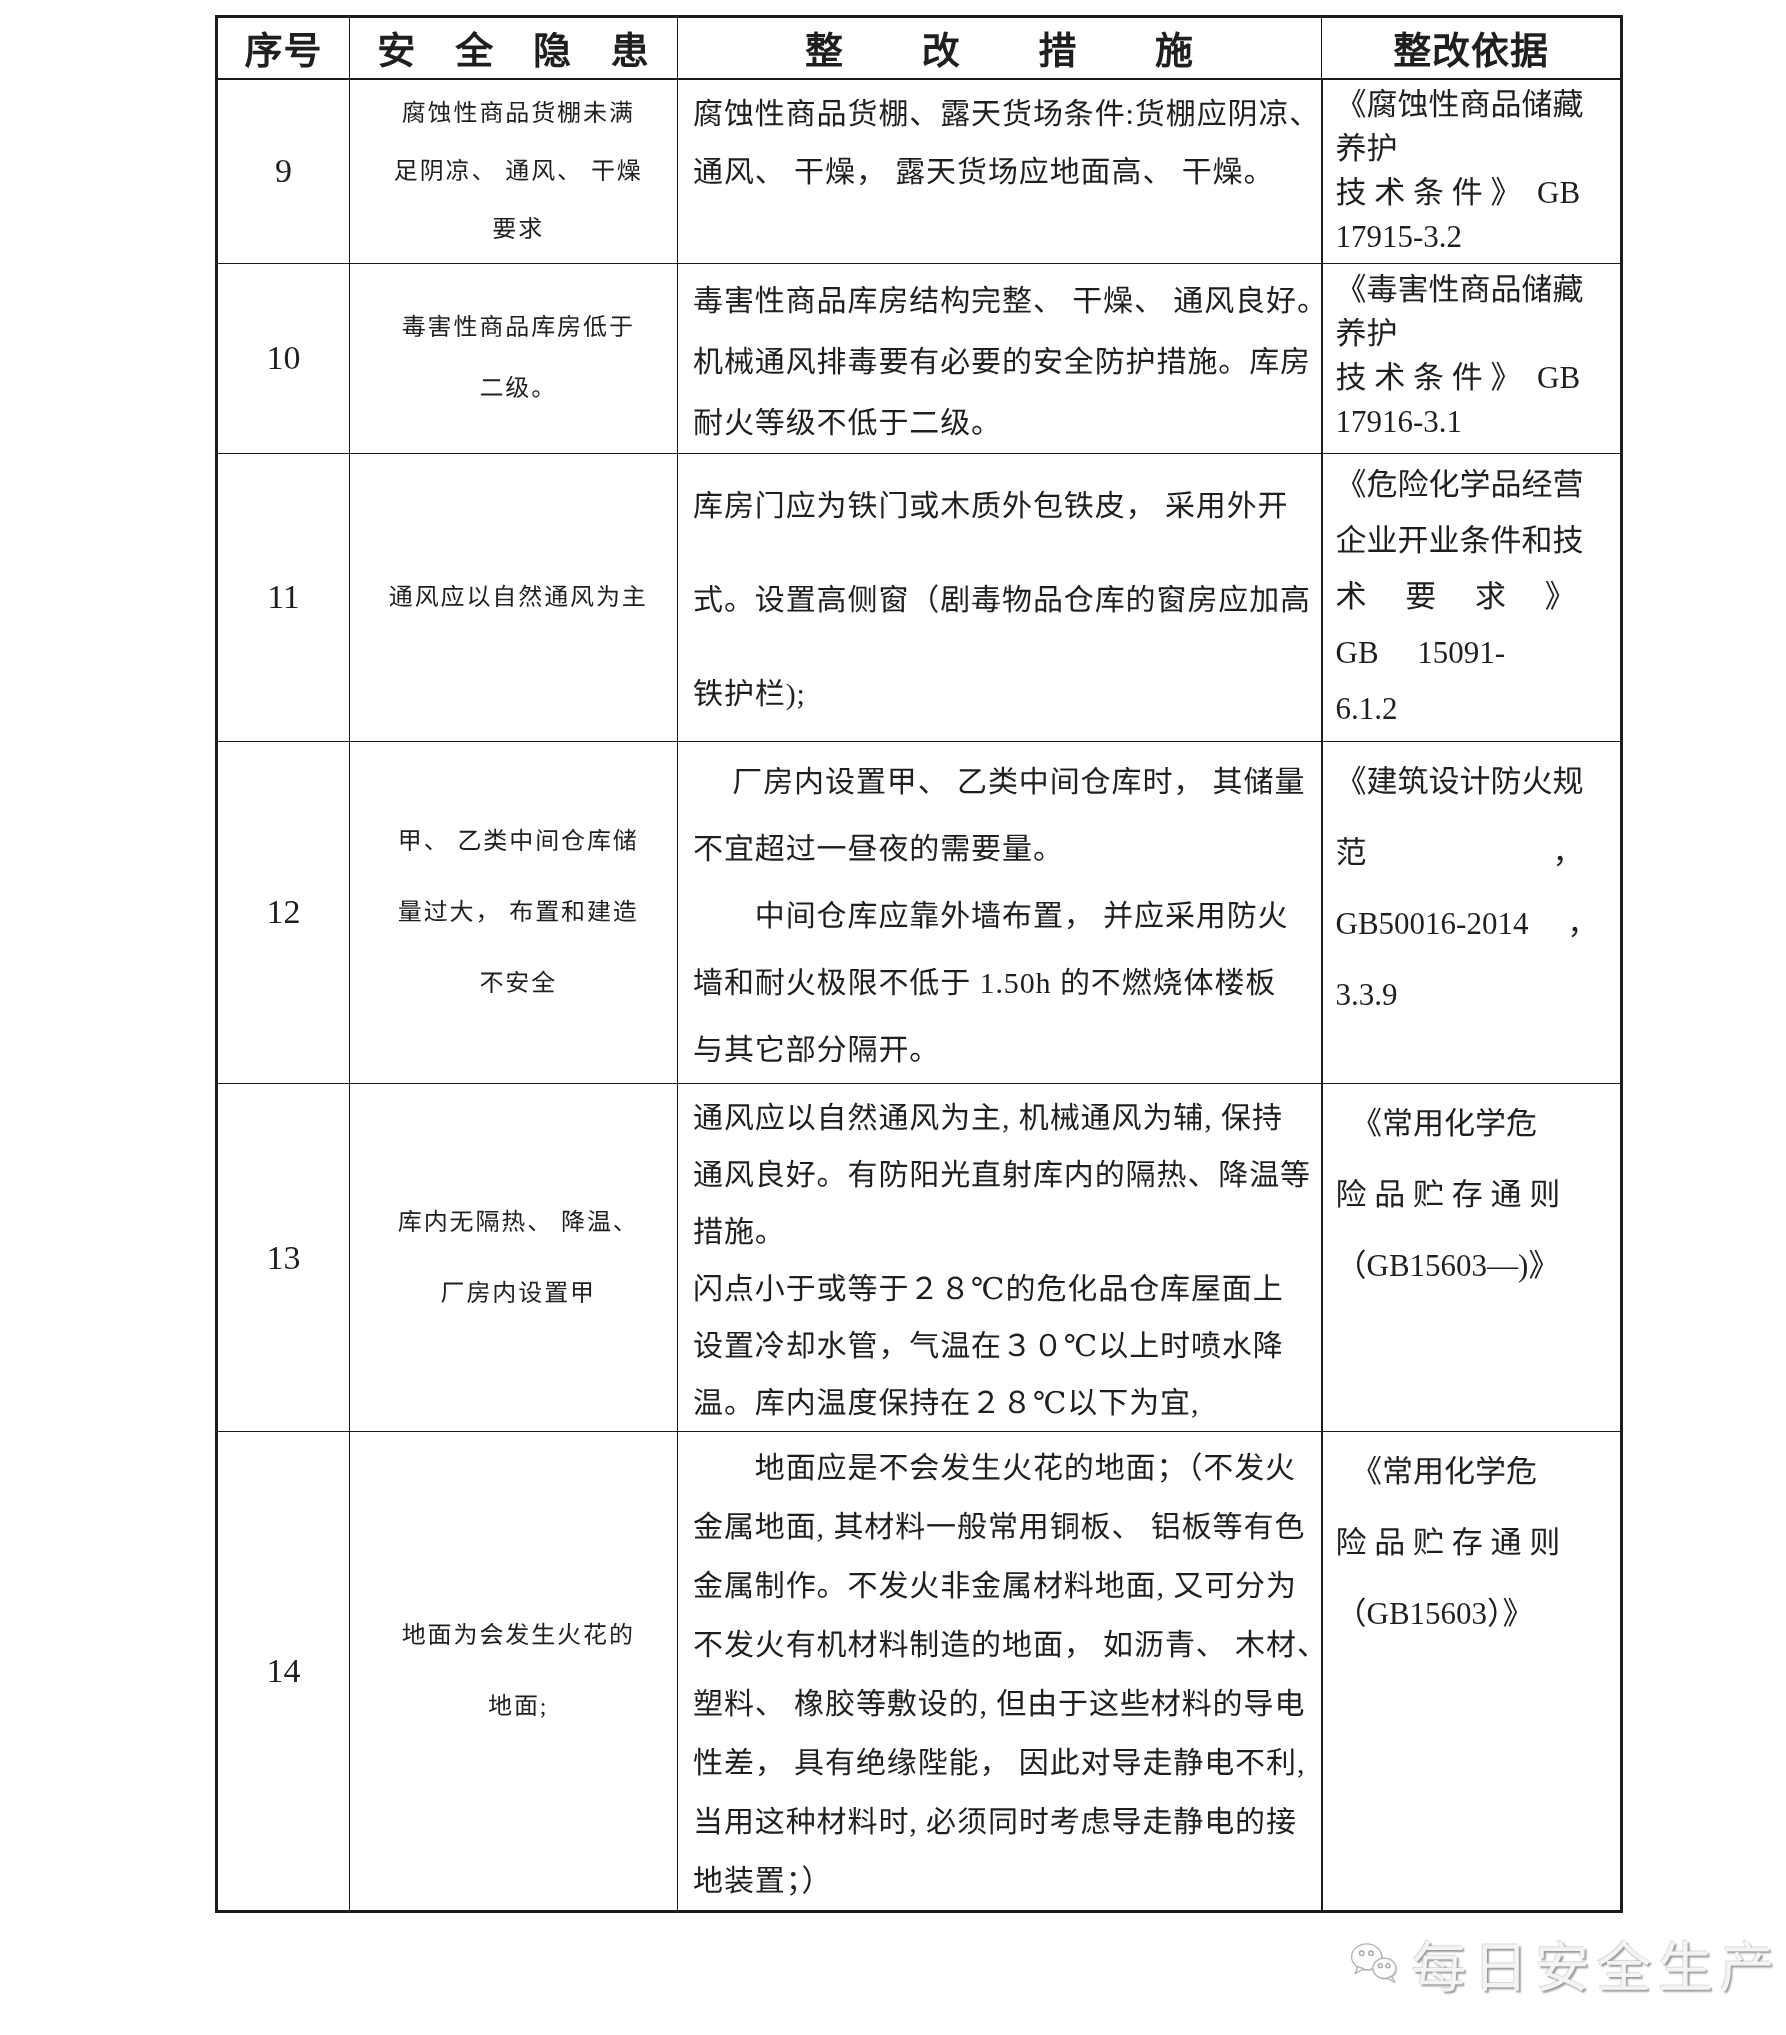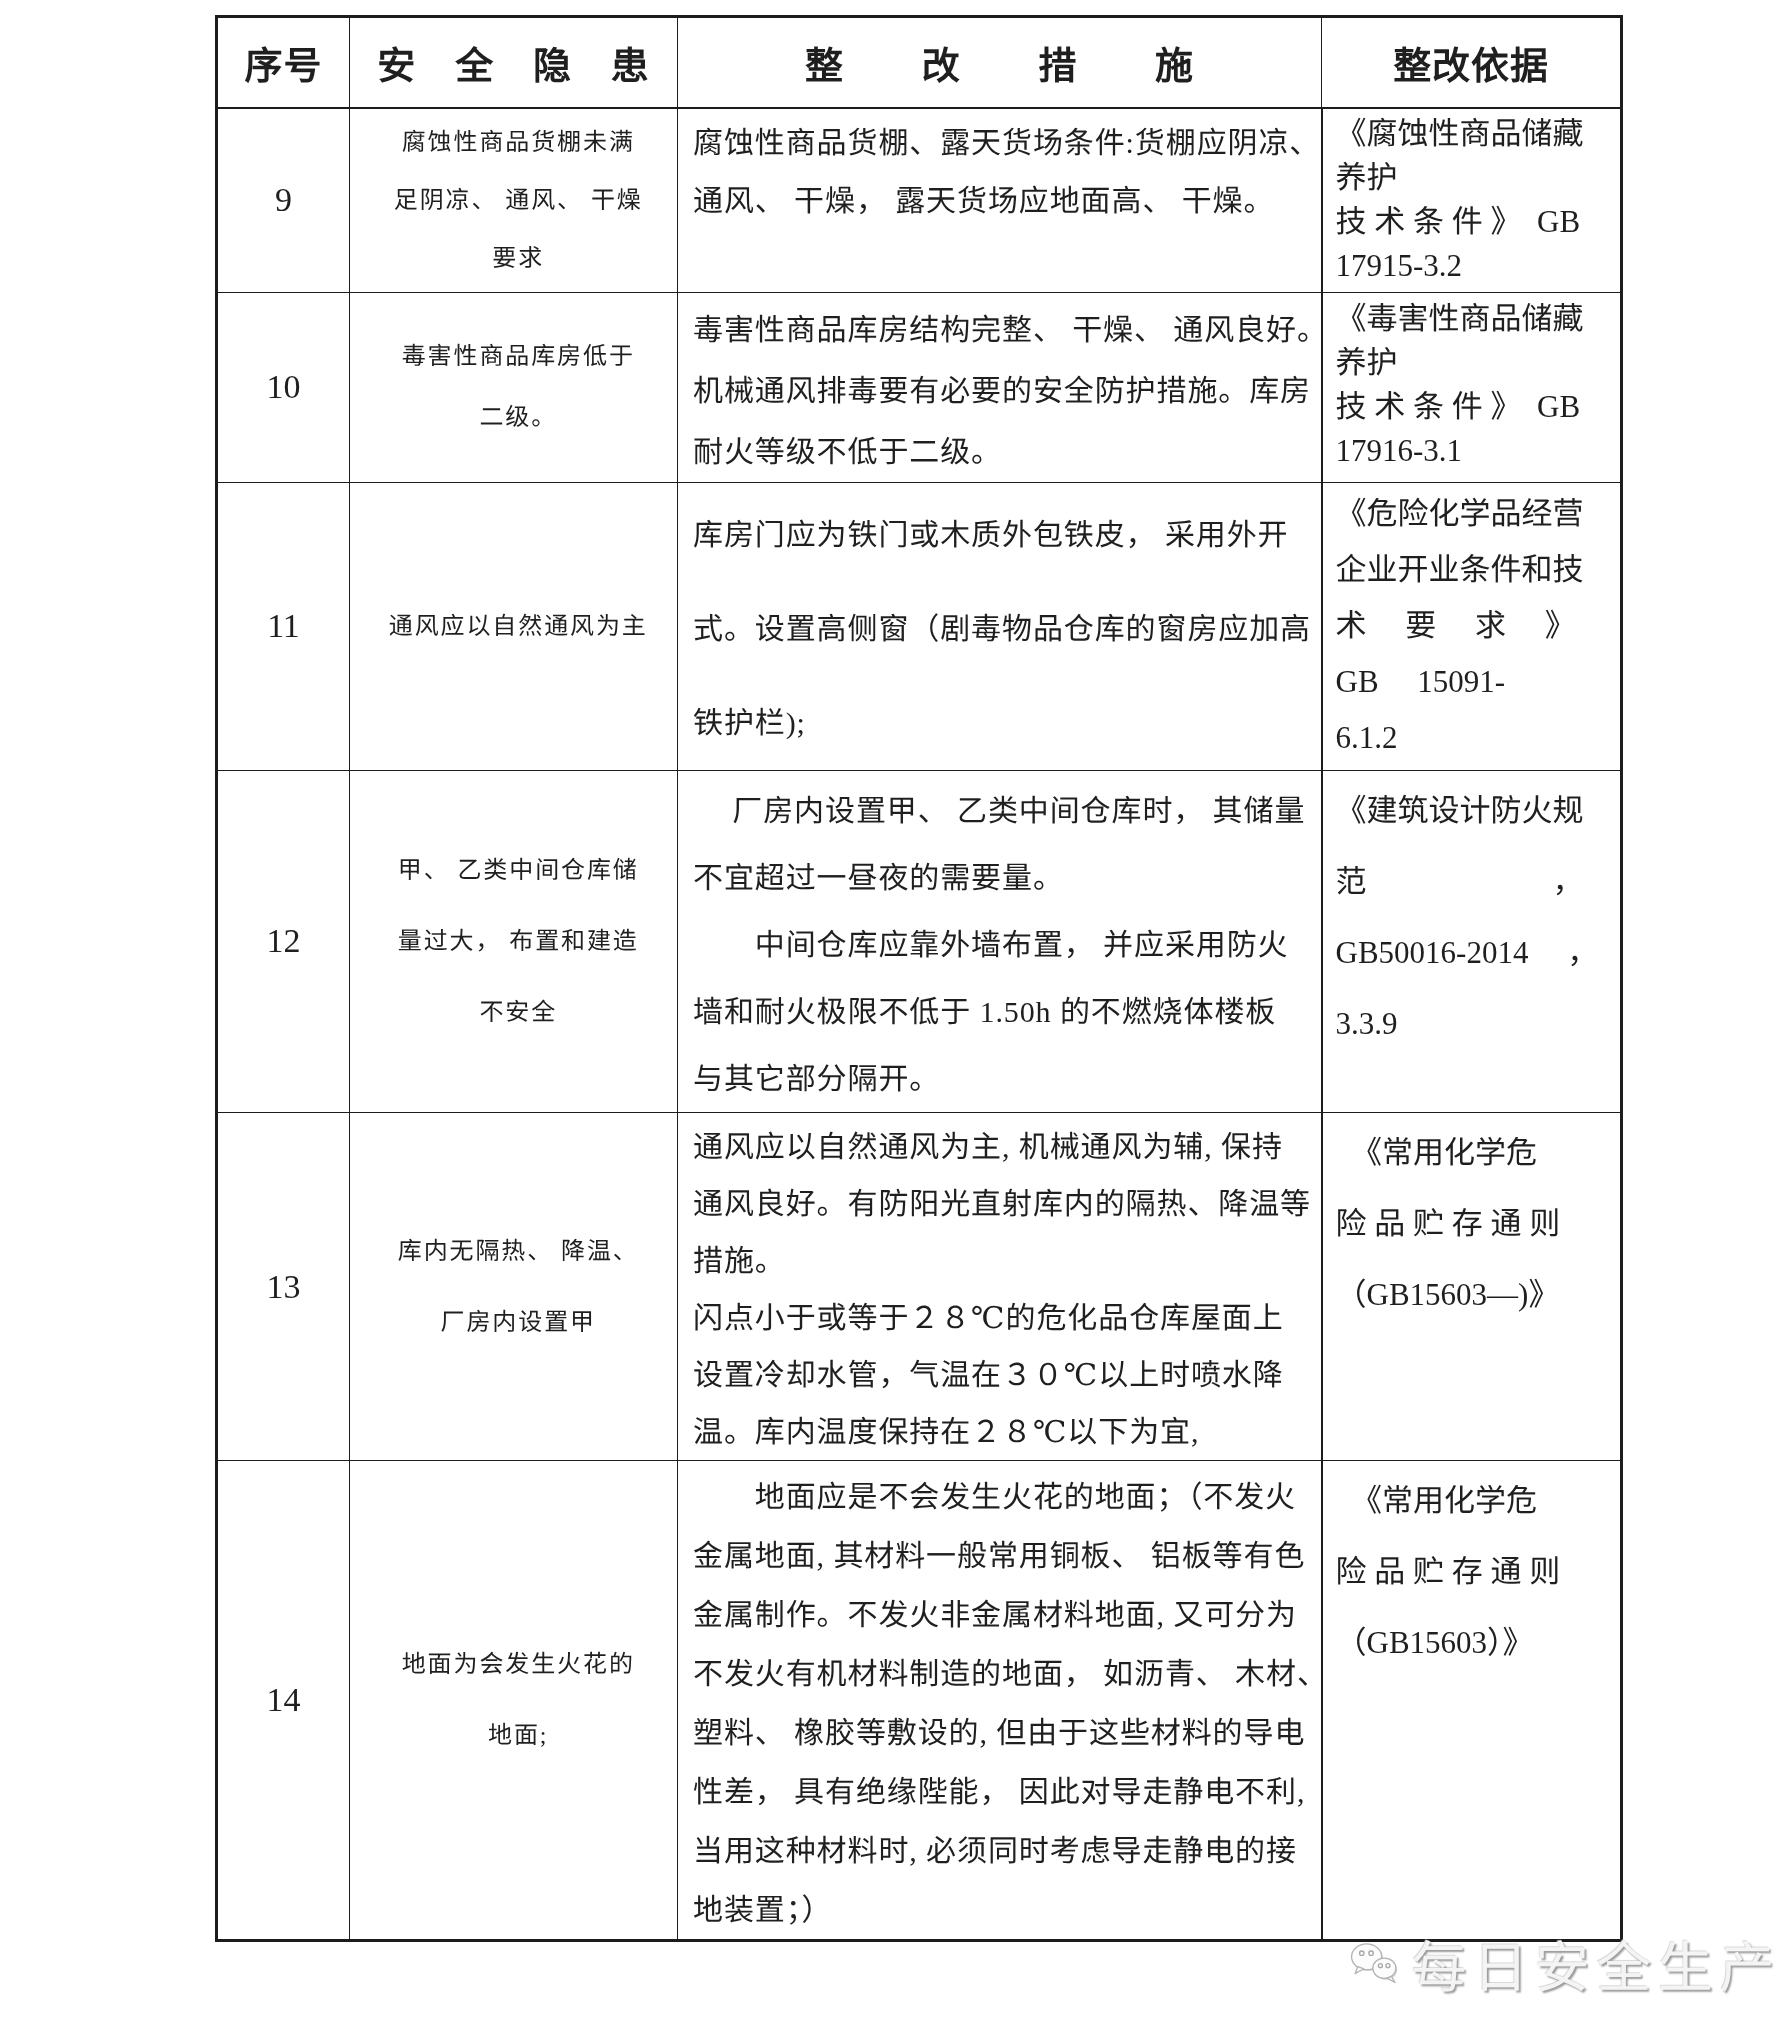--- a/index.html
+++ b/index.html
@@ -48,21 +48,21 @@
 <body>
 
 <table class="rect">
   <colgroup>
       <col class="c1">
       <col class="c2">
       <col class="c3">
       <col class="c4">
     </colgroup>
   <tbody>
-      <tr style="height:91px">
+      <tr style="height:62px">
     <th>序号</th>
     <th>安　全　隐　患</th>
     <th>整　　改　　措　　施</th>
     <th>整改依据</th>
   </tr>
 
 
   <tr style="height:185px">
     <td class="c1">9</td>
     <td class="c2 lh62">腐蚀性商品货棚未满

